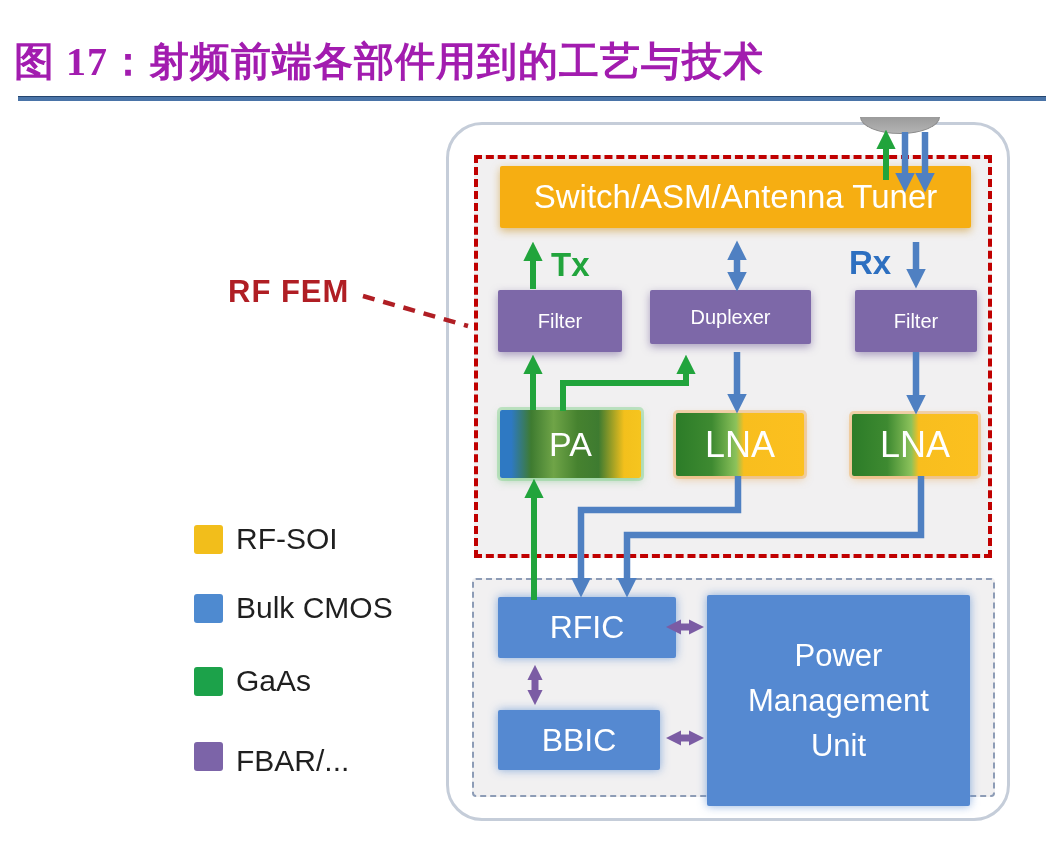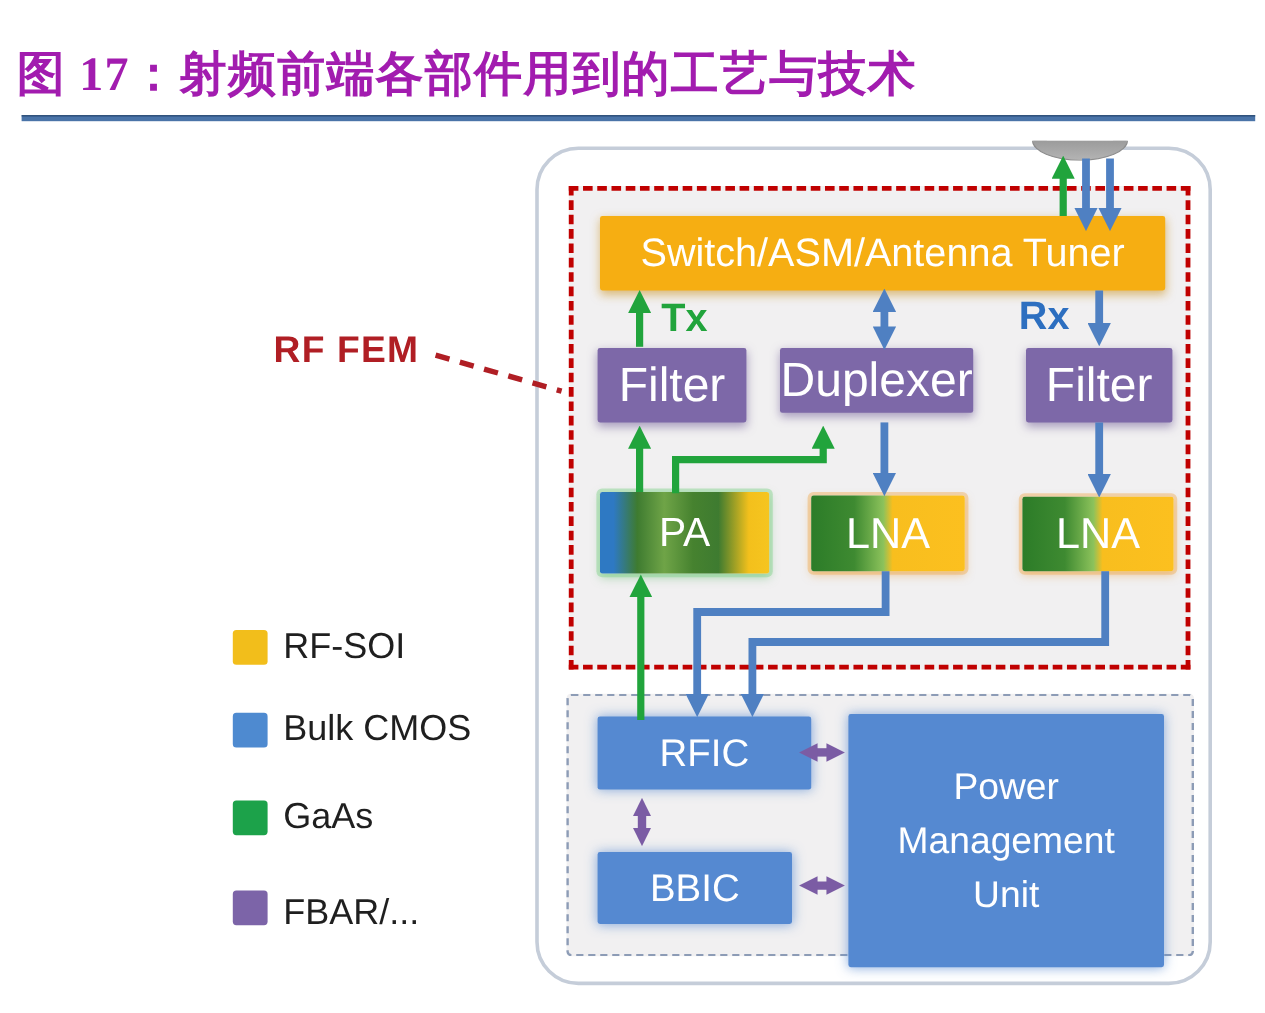--- a/index.html
+++ b/index.html
@@ -23,24 +23,24 @@
 
   
   #fem-region{left:474px;top:155px;width:518px;height:403px;
     border:4px dashed var(--fem-red,#C00000);background:#f1f0f1;z-index:1;}
   #bb-region{left:472px;top:578px;width:523px;height:219px;
     border:2px dashed #8d9cb6;border-radius:4px;background:#f1f0f1;z-index:1;}
 
   
   .chip{display:flex;align-items:center;justify-content:center;color:#fff;
     z-index:3;border-radius:2px;text-align:center;}
-  #switch-box{left:500px;top:180px;width:471px;height:62px;font-size:33px;
+  #switch-box{left:500px;top:166px;width:471px;height:62px;font-size:33px;
     background:var(--switch-orange,#F6AE12);
     box-shadow:0 3px 8px rgba(200,140,20,.55);}
-  .purple-box{background:var(--box-purple,#7D68A8);font-size:40px;
+  .purple-box{background:var(--box-purple,#7D68A8);font-size:20px;
     box-shadow:0 3px 8px rgba(110,90,150,.55);}
   #filter-tx-box{left:498px;top:290px;width:124px;height:62px;}
   #duplexer-box{left:650px;top:290px;width:161px;height:54px;}
   #filter-rx-box{left:855px;top:290px;width:122px;height:62px;}
   #pa-box{left:500px;top:410px;width:141px;height:68px;font-size:34px;
     background:linear-gradient(90deg,#2E79C3 0%,#2E79C3 8%,#3E7B30 22%,#6FA447 38%,
       #46822F 55%,#3E7B30 70%,#F3C01C 88%,#F6C51F 100%);
     box-shadow:0 0 0 3px rgba(130,210,140,.45),0 3px 8px rgba(110,190,120,.5);}
   .lna-box{font-size:36px;
     background:linear-gradient(90deg,#2C7C28 0%,#3E8A31 28%,#8CC25B 47%,

